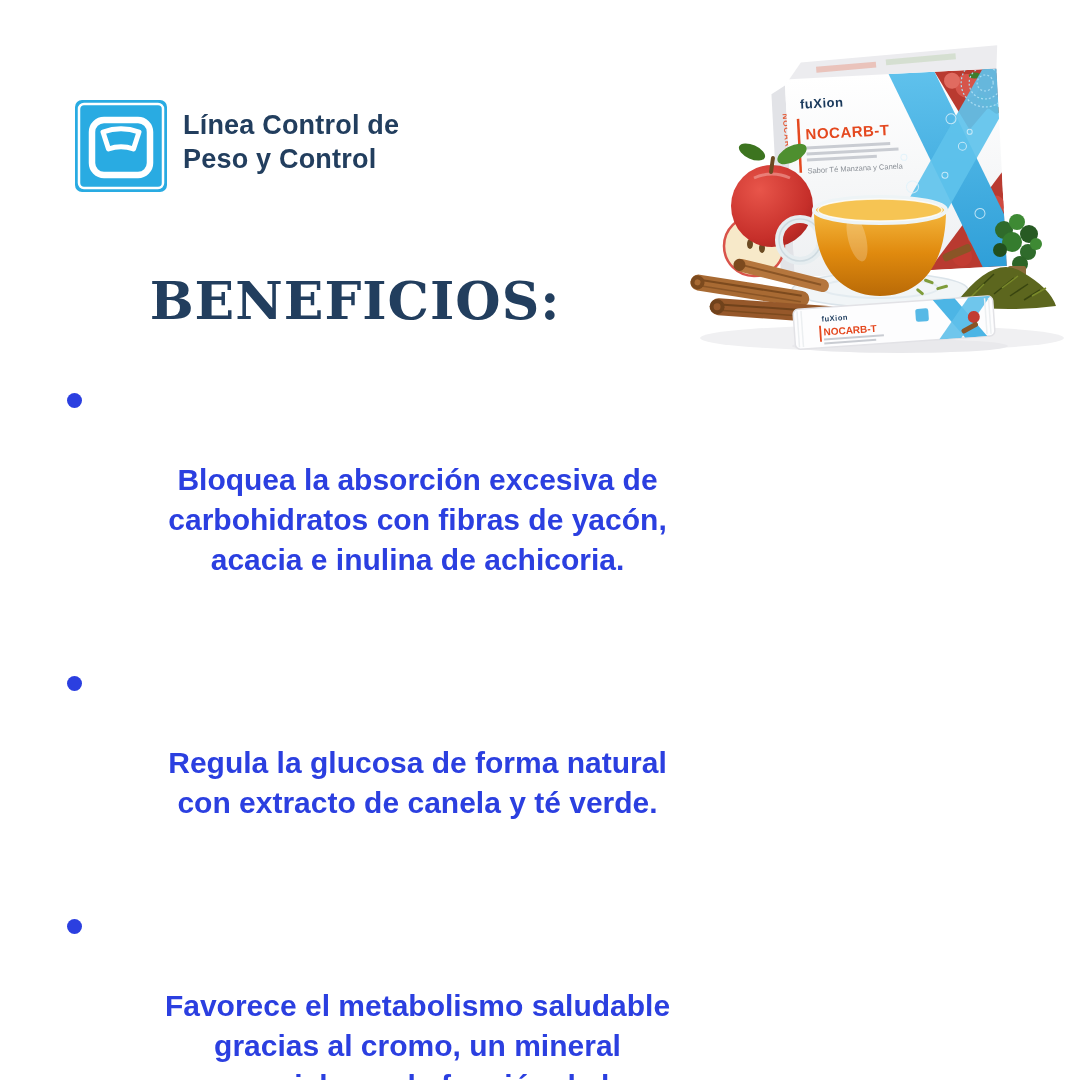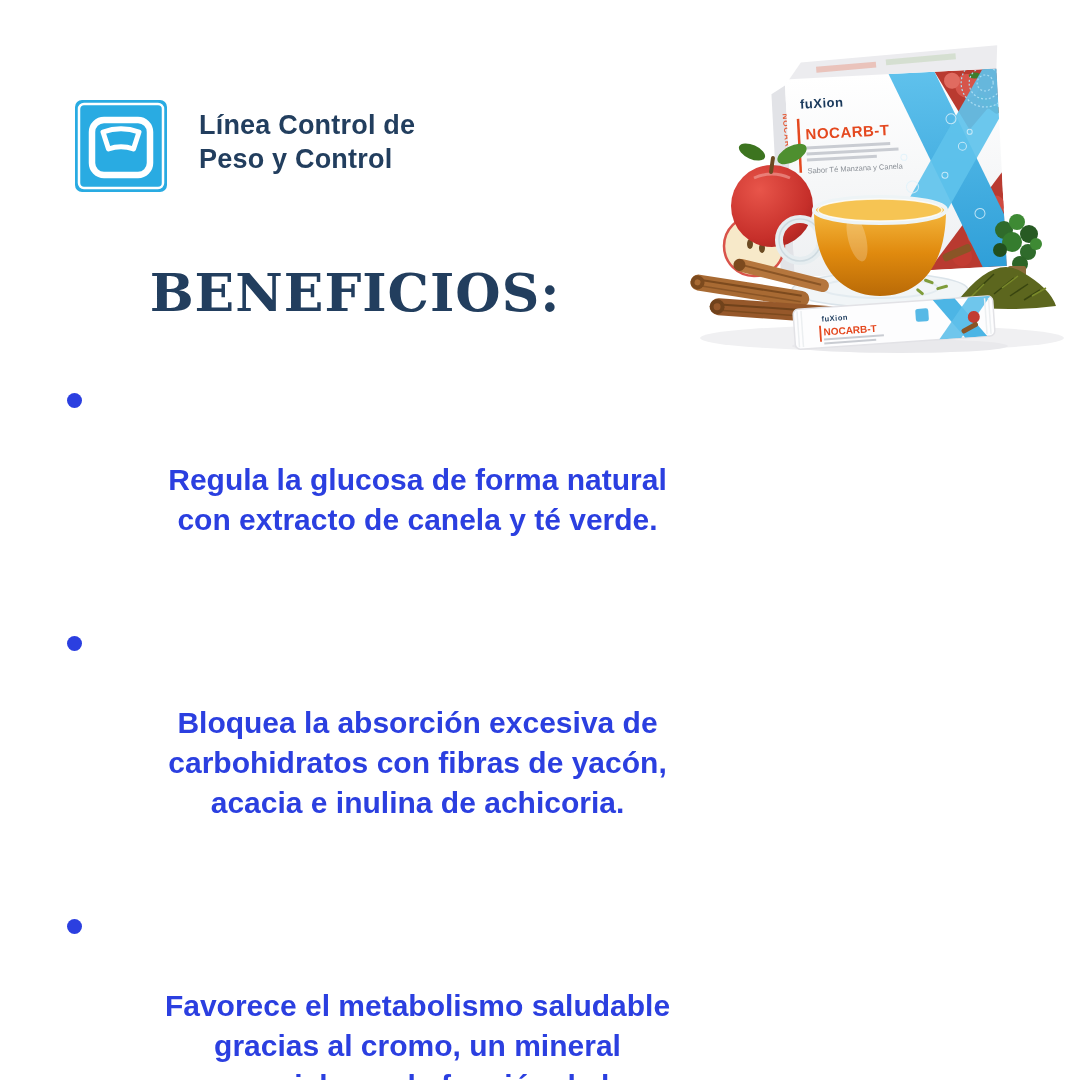--- a/index.html
+++ b/index.html
@@ -4,35 +4,35 @@
 <style>
   html,body{margin:0;padding:0;}
   body{
     width:1080px;height:1080px;position:relative;overflow:hidden;
     background:#ffffff;
     font-family:"Liberation Sans", sans-serif;
   }
   
   .brand{
     position:absolute;left:75px;top:100px;
-    display:flex;align-items:flex-start;gap:32px;
+    display:flex;align-items:flex-start;gap:16px;
   }
   .brand svg{display:block;}
   .brand-title{
     margin-top:8px;
     font-size:27px;line-height:34px;font-weight:bold;
     color:#223e5e;letter-spacing:.2px;
   }
   
   .product-art{
     position:absolute;left:672px;top:38px;width:395px;height:315px;
   }
   
   .page-heading{
-    position:absolute;left:40px;top:262px;width:630px;
+    position:absolute;left:40px;top:270px;width:630px;
     text-align:center;
     font-family:"DejaVu Serif", serif;
     font-weight:800;font-size:52px;letter-spacing:1px;
     color:#223e5e;
   }
   
   .benefits{
     position:absolute;left:45px;top:380px;width:700px;
     list-style:none;margin:0;padding:0;
   }
@@ -257,28 +257,28 @@
     </g>
     <rect x="244" y="272" width="13" height="13" rx="2.5" fill="#57b9e6"></rect>
   </g>
 </svg>
 
 <div class="page-heading">BENEFICIOS:</div>
 
 <ul class="benefits">
   <li class="benefit">
     <span class="dot"></span>
-    <span class="benefit-text">Regula la glucosa de forma natural
-con extracto de canela y té verde.</span>
+    <span class="benefit-text">Bloquea la absorción excesiva de
+carbohidratos con fibras de yacón,
+acacia e inulina de achicoria.</span>
   </li>
   <li class="benefit">
     <span class="dot"></span>
-    <span class="benefit-text">Bloquea la absorción excesiva de
-carbohidratos con fibras de yacón,
-acacia e inulina de achicoria.</span>
+    <span class="benefit-text">Regula la glucosa de forma natural
+con extracto de canela y té verde.</span>
   </li>
   <li class="benefit">
     <span class="dot"></span>
     <span class="benefit-text">Favorece el metabolismo saludable
 gracias al cromo, un mineral
 esencial para la función de la
 insulina.</span>
   </li>
 
 </ul>

